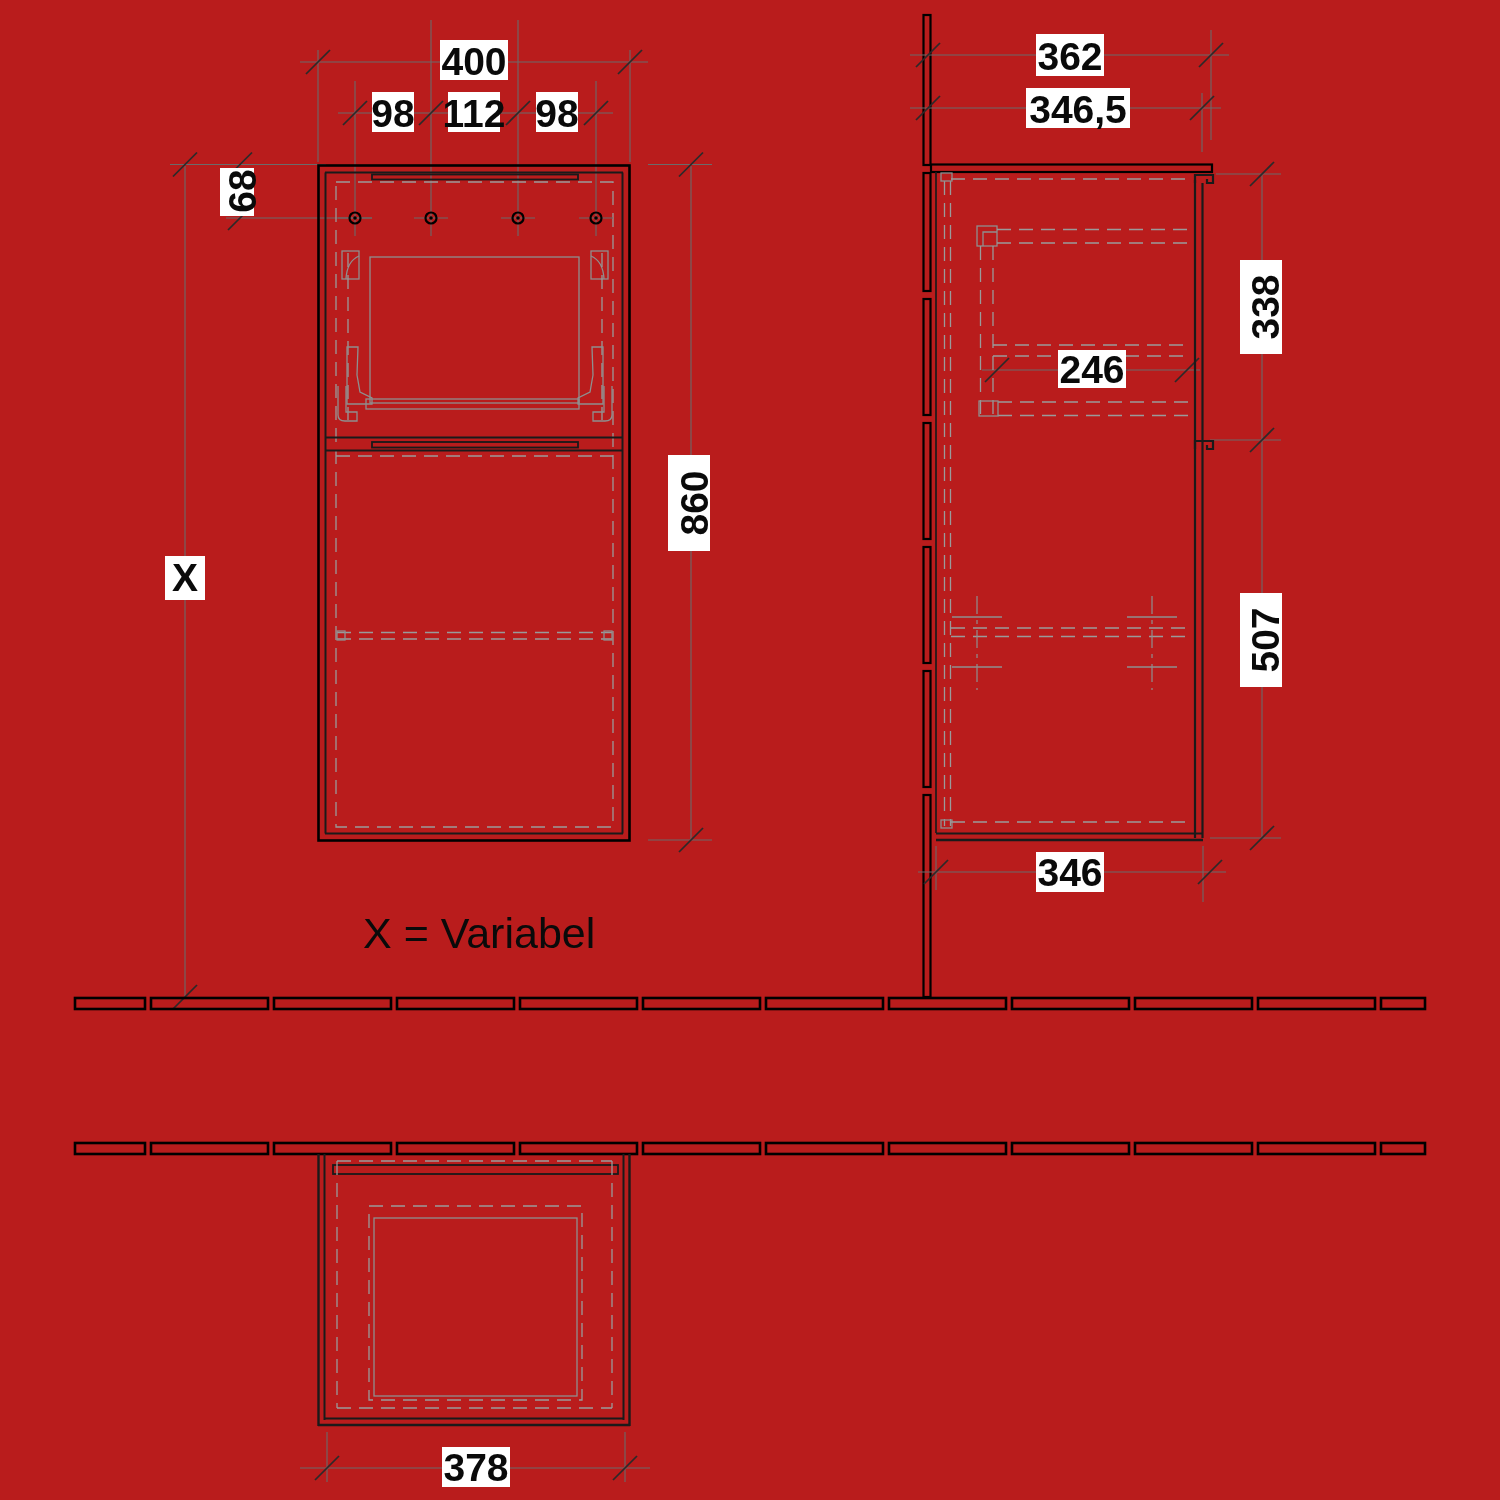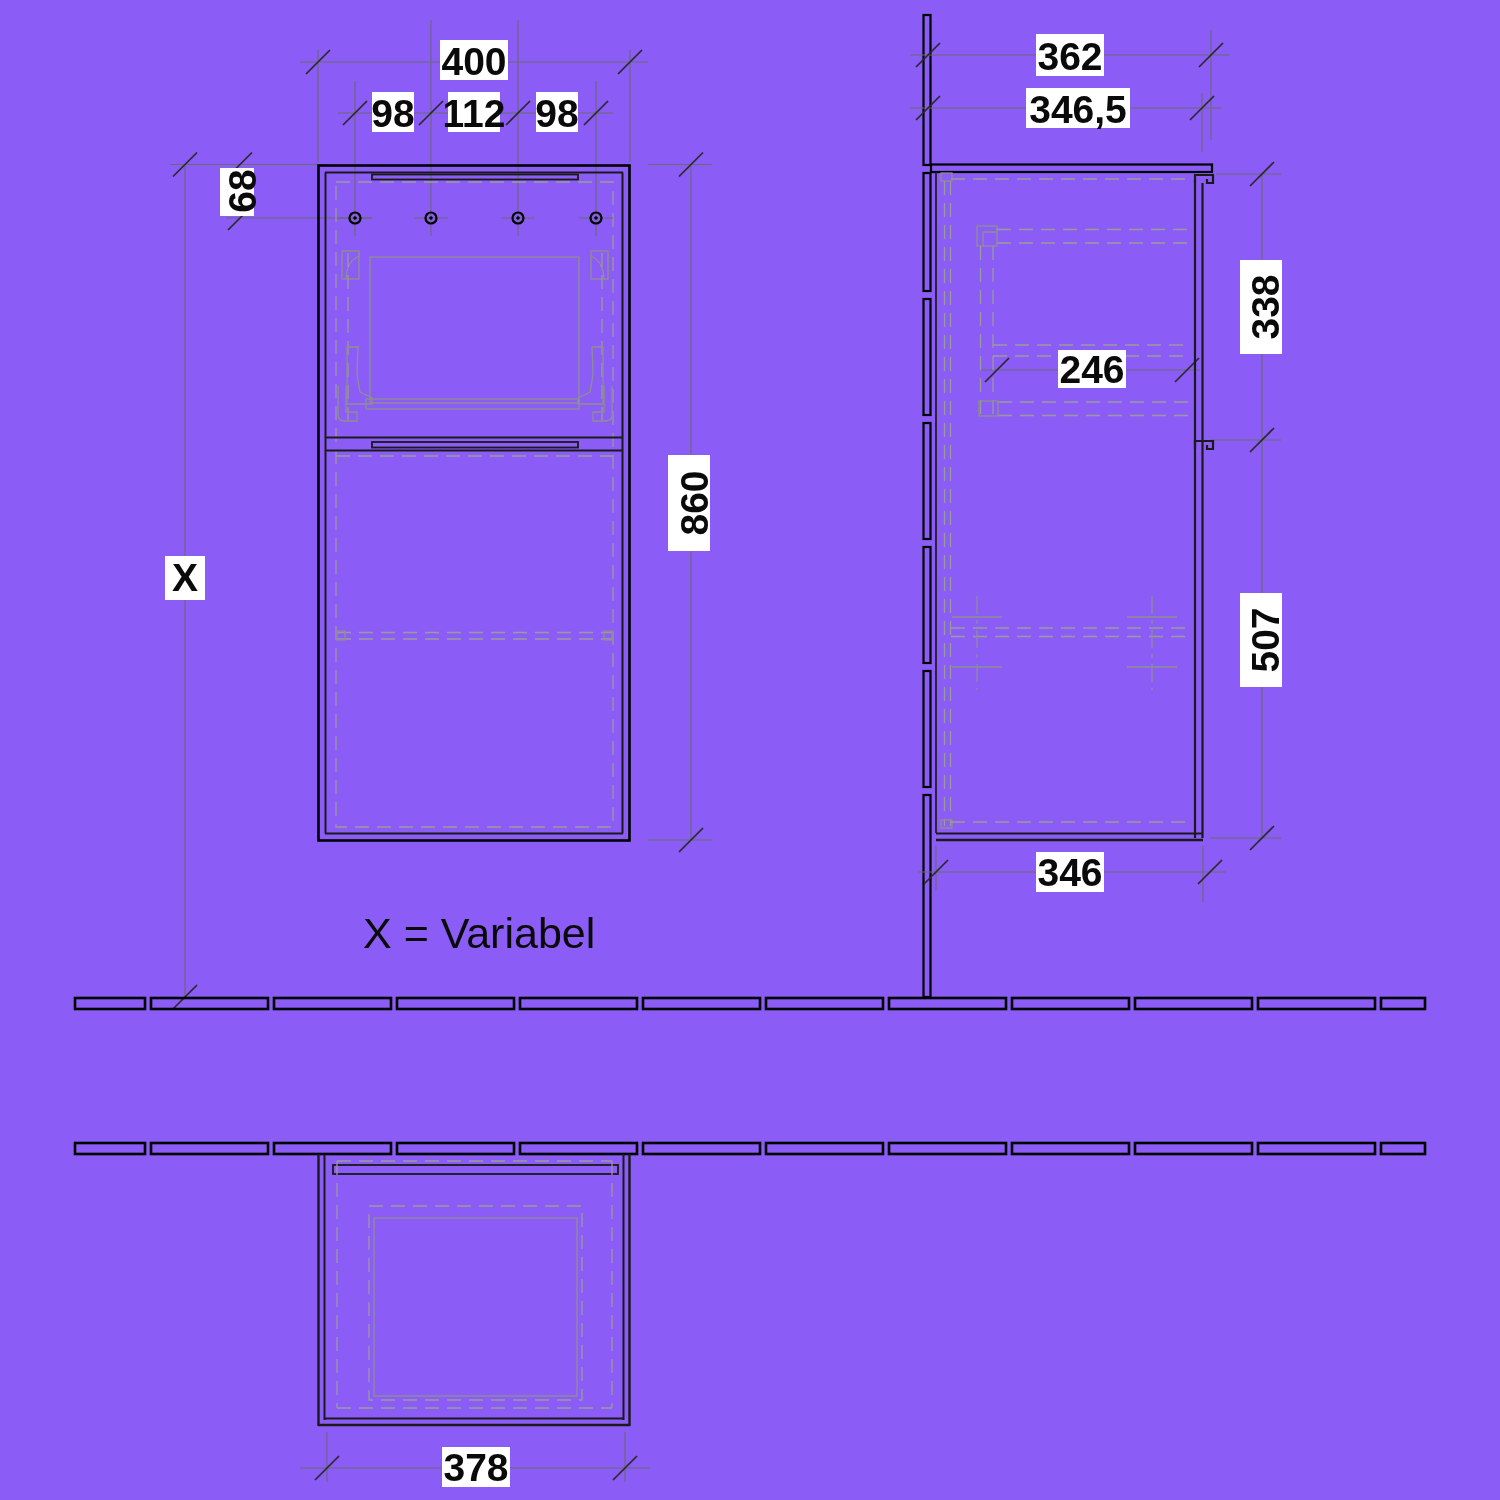--- a/index.html
+++ b/index.html
@@ -1,16 +1,16 @@
 <!DOCTYPE html>
 <html><head>
 <meta charset="utf-8">
 <style>
   html,body{margin:0;padding:0;background:#ffffff;}
-  .sheet{width:1500px;height:1500px;background:#8b5cf6;position:relative;font-family:"Liberation Sans",sans-serif;}
+  .sheet{width:1500px;height:1500px;background:#b91c1c;position:relative;font-family:"Liberation Sans",sans-serif;}
   svg{display:block;}
   .dim-text{font-family:"Liberation Sans",sans-serif;font-size:39px;fill:#0a0a0a;font-weight:600;}
   .note-text{font-family:"Liberation Sans",sans-serif;font-size:43px;fill:#0a0a0a;font-weight:400;}
   .outline{stroke:#000;fill:none;}
   .thin{stroke:#1a1a1a;fill:none;}
   .dimline{stroke:#6b6b6b;stroke-width:1.1;fill:none;}
   .hid{stroke:#8f8f8f;fill:none;stroke-width:1.3;}
   .hidd{stroke:#9a9a9a;fill:none;stroke-width:1.3;stroke-dasharray:14 8;}
   .ctr{stroke:#8f8f8f;fill:none;stroke-width:1.2;stroke-dasharray:18 6 4 6;}
   .bg{fill:#ffffff;}

